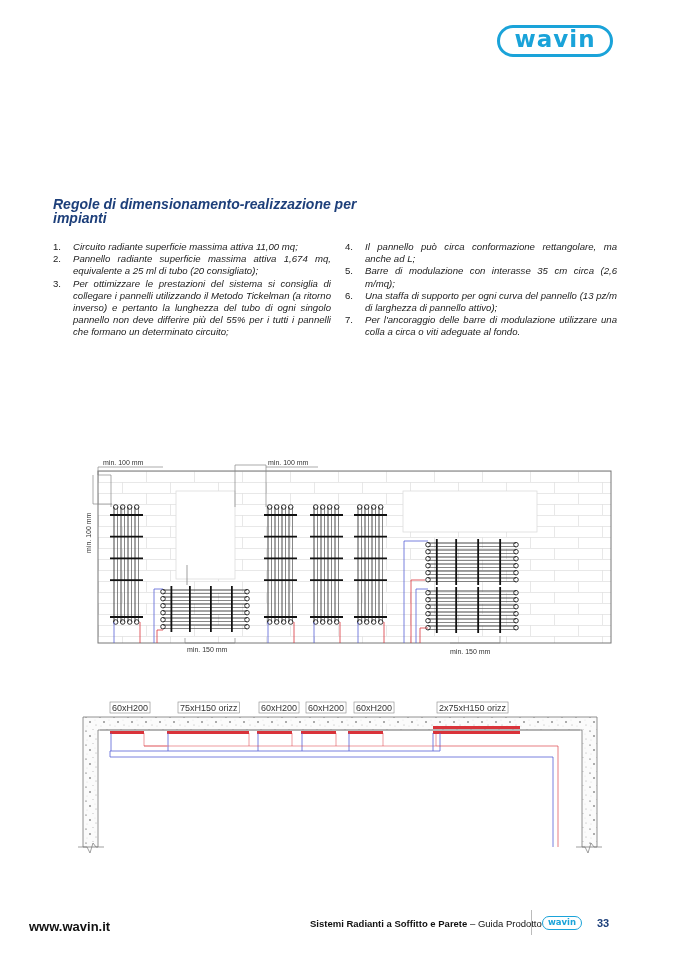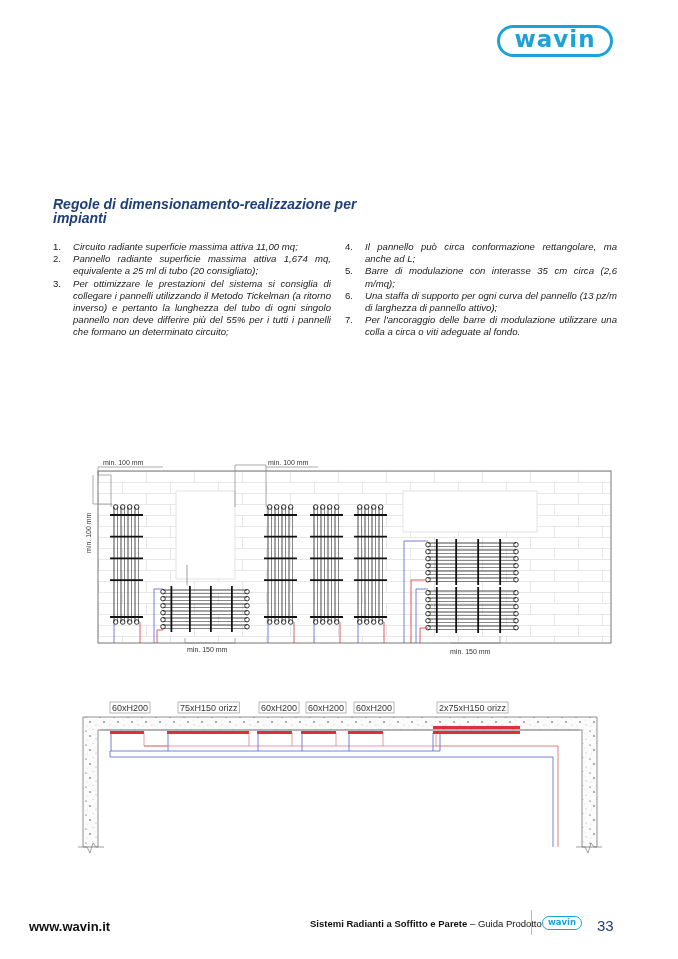--- a/index.html
+++ b/index.html
@@ -13,21 +13,21 @@
   .li { display:flex; }
   .li .n { width:20px; flex:none; }
   .li .t { flex:1; text-align:justify;font-style:italic; }
   svg { position:absolute; left:0; top:0; }
   .footer-url { position:absolute; left:29px; top:919px; font-size:13px; font-weight:bold; color:#111; }
   .footer-title { position:absolute; left:282px; top:918px; font-size:9.5px; color:#111;margin-left:28px; }
   .footer-title b { font-weight:bold; }
   .footer-sep { position:absolute; left:531px; top:910px; width:1px; height:25px; background:#bbb; }
   .footer-logo { position:absolute; left:542px; top:916px; width:40px; height:14px; border:1.5px solid #1aa3d9; border-radius:7px; box-sizing:border-box; display:flex; align-items:center; justify-content:center; }
   .footer-logo span { font-family:"DejaVu Sans", sans-serif; font-weight:bold; font-size:8.5px; color:#1aa3d9; line-height:1; margin-top:-2px; }
-  .page-num { position:absolute; left:597px; top:917px; font-size:15px; font-weight:normal; color:#1d3f7a; }
+  .page-num { position:absolute; left:597px; top:917px; font-size:11px; font-weight:bold; color:#1d3f7a; }
   .dlabel { font-family:"Liberation Sans", sans-serif; font-size:7px; fill:#333; }
   .tag { font-family:"Liberation Sans", sans-serif; font-size:9px; fill:#333; }
 </style>
 </head>
 <body>
 
 <div class="logo">
     <span>wavin</span>
   </div>
 

